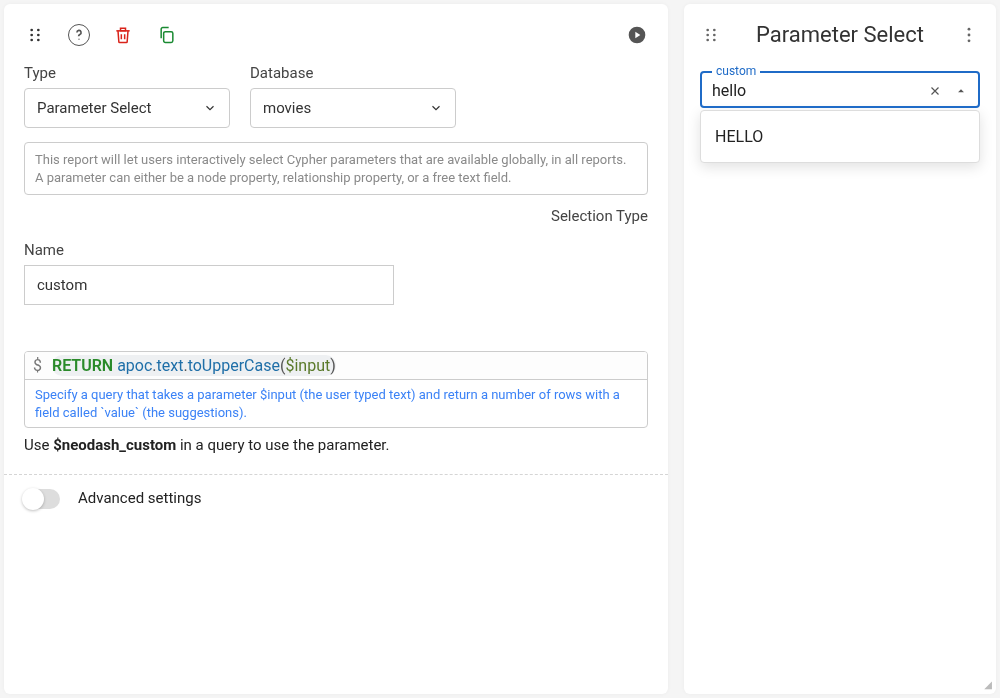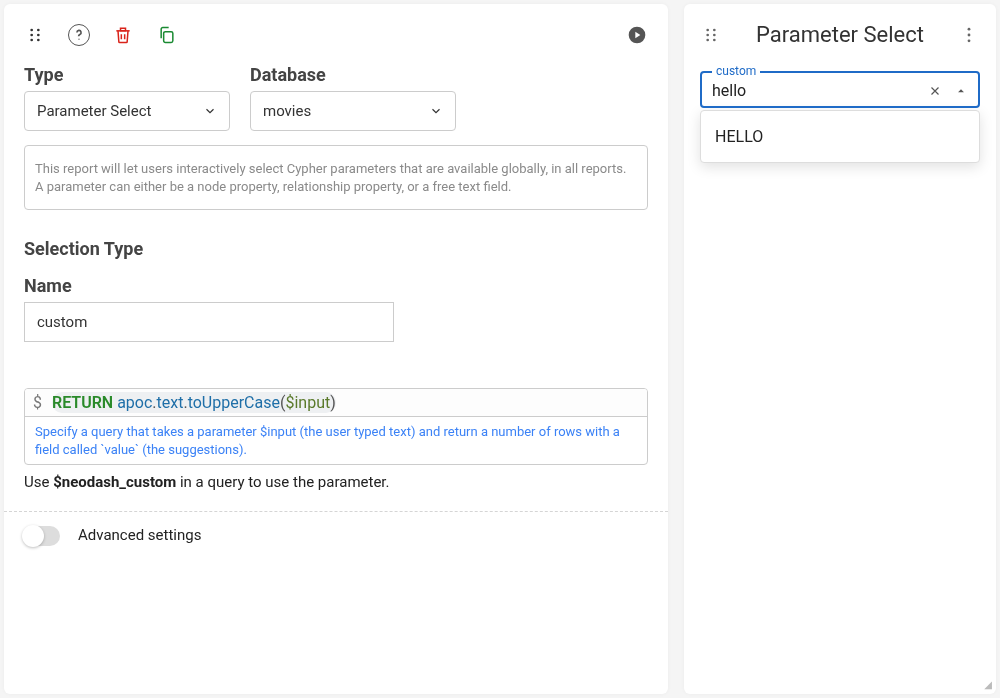--- a/index.html
+++ b/index.html
@@ -11,38 +11,38 @@
 
     
     .lhdr { display: flex; align-items: center; justify-content: space-between; margin-bottom: 18px; }
     .lhdr-left { display: flex; align-items: center; gap: 22px; }
     .icon-btn { width: 22px; height: 22px; display: inline-flex; align-items: center; justify-content: center; color: #333; cursor: pointer; }
     .icon-btn svg { width: 20px; height: 20px; }
 
     
     .row1 { display: flex; gap: 20px; }
     .field { display: flex; flex-direction: column; }
-    .field-label { font-size: 18px; color: #444; margin-bottom: 6px; font-weight: bold; }
+    .field-label { font-size: 15px; color: #444; margin-bottom: 6px; }
     .select {
       display: flex; align-items: center; justify-content: space-between;
       border: 1px solid #ccc; border-radius: 4px; height: 40px;
       padding: 0 12px; font-size: 15px; color: #333; cursor: pointer; background: #fff;
     }
     .chev { width: 14px; height: 14px; }
     .chev.big { width: 18px; height: 18px; }
     .select-type { width: 206px; }
     .select-db { width: 206px; }
 
     .descbox {
       margin-top: 14px; border: 1px solid #ccc; border-radius: 4px;
-      padding: 14px 10px; font-size: 13px; color: #8a8a8a; line-height: 1.35;
+      padding: 8px 10px; font-size: 13px; color: #8a8a8a; line-height: 1.35;
     }
 
     .sel-type { width: 620px; }
-    .seltype-field { margin-top: 28px; }
+    .seltype-field { margin-top: 12px; text-align: right; }
 
     .name-field { margin-top: 10px; }
     .name-input {
       width: 370px; height: 40px; border: 1px solid #ccc; border-radius: 0;
       padding: 0 12px; font-size: 15px; color: #333; outline: none;
     }
 
     
     .codebox {
       margin-top: 46px; border: 1px solid #ccc; border-radius: 4px; overflow: hidden;

